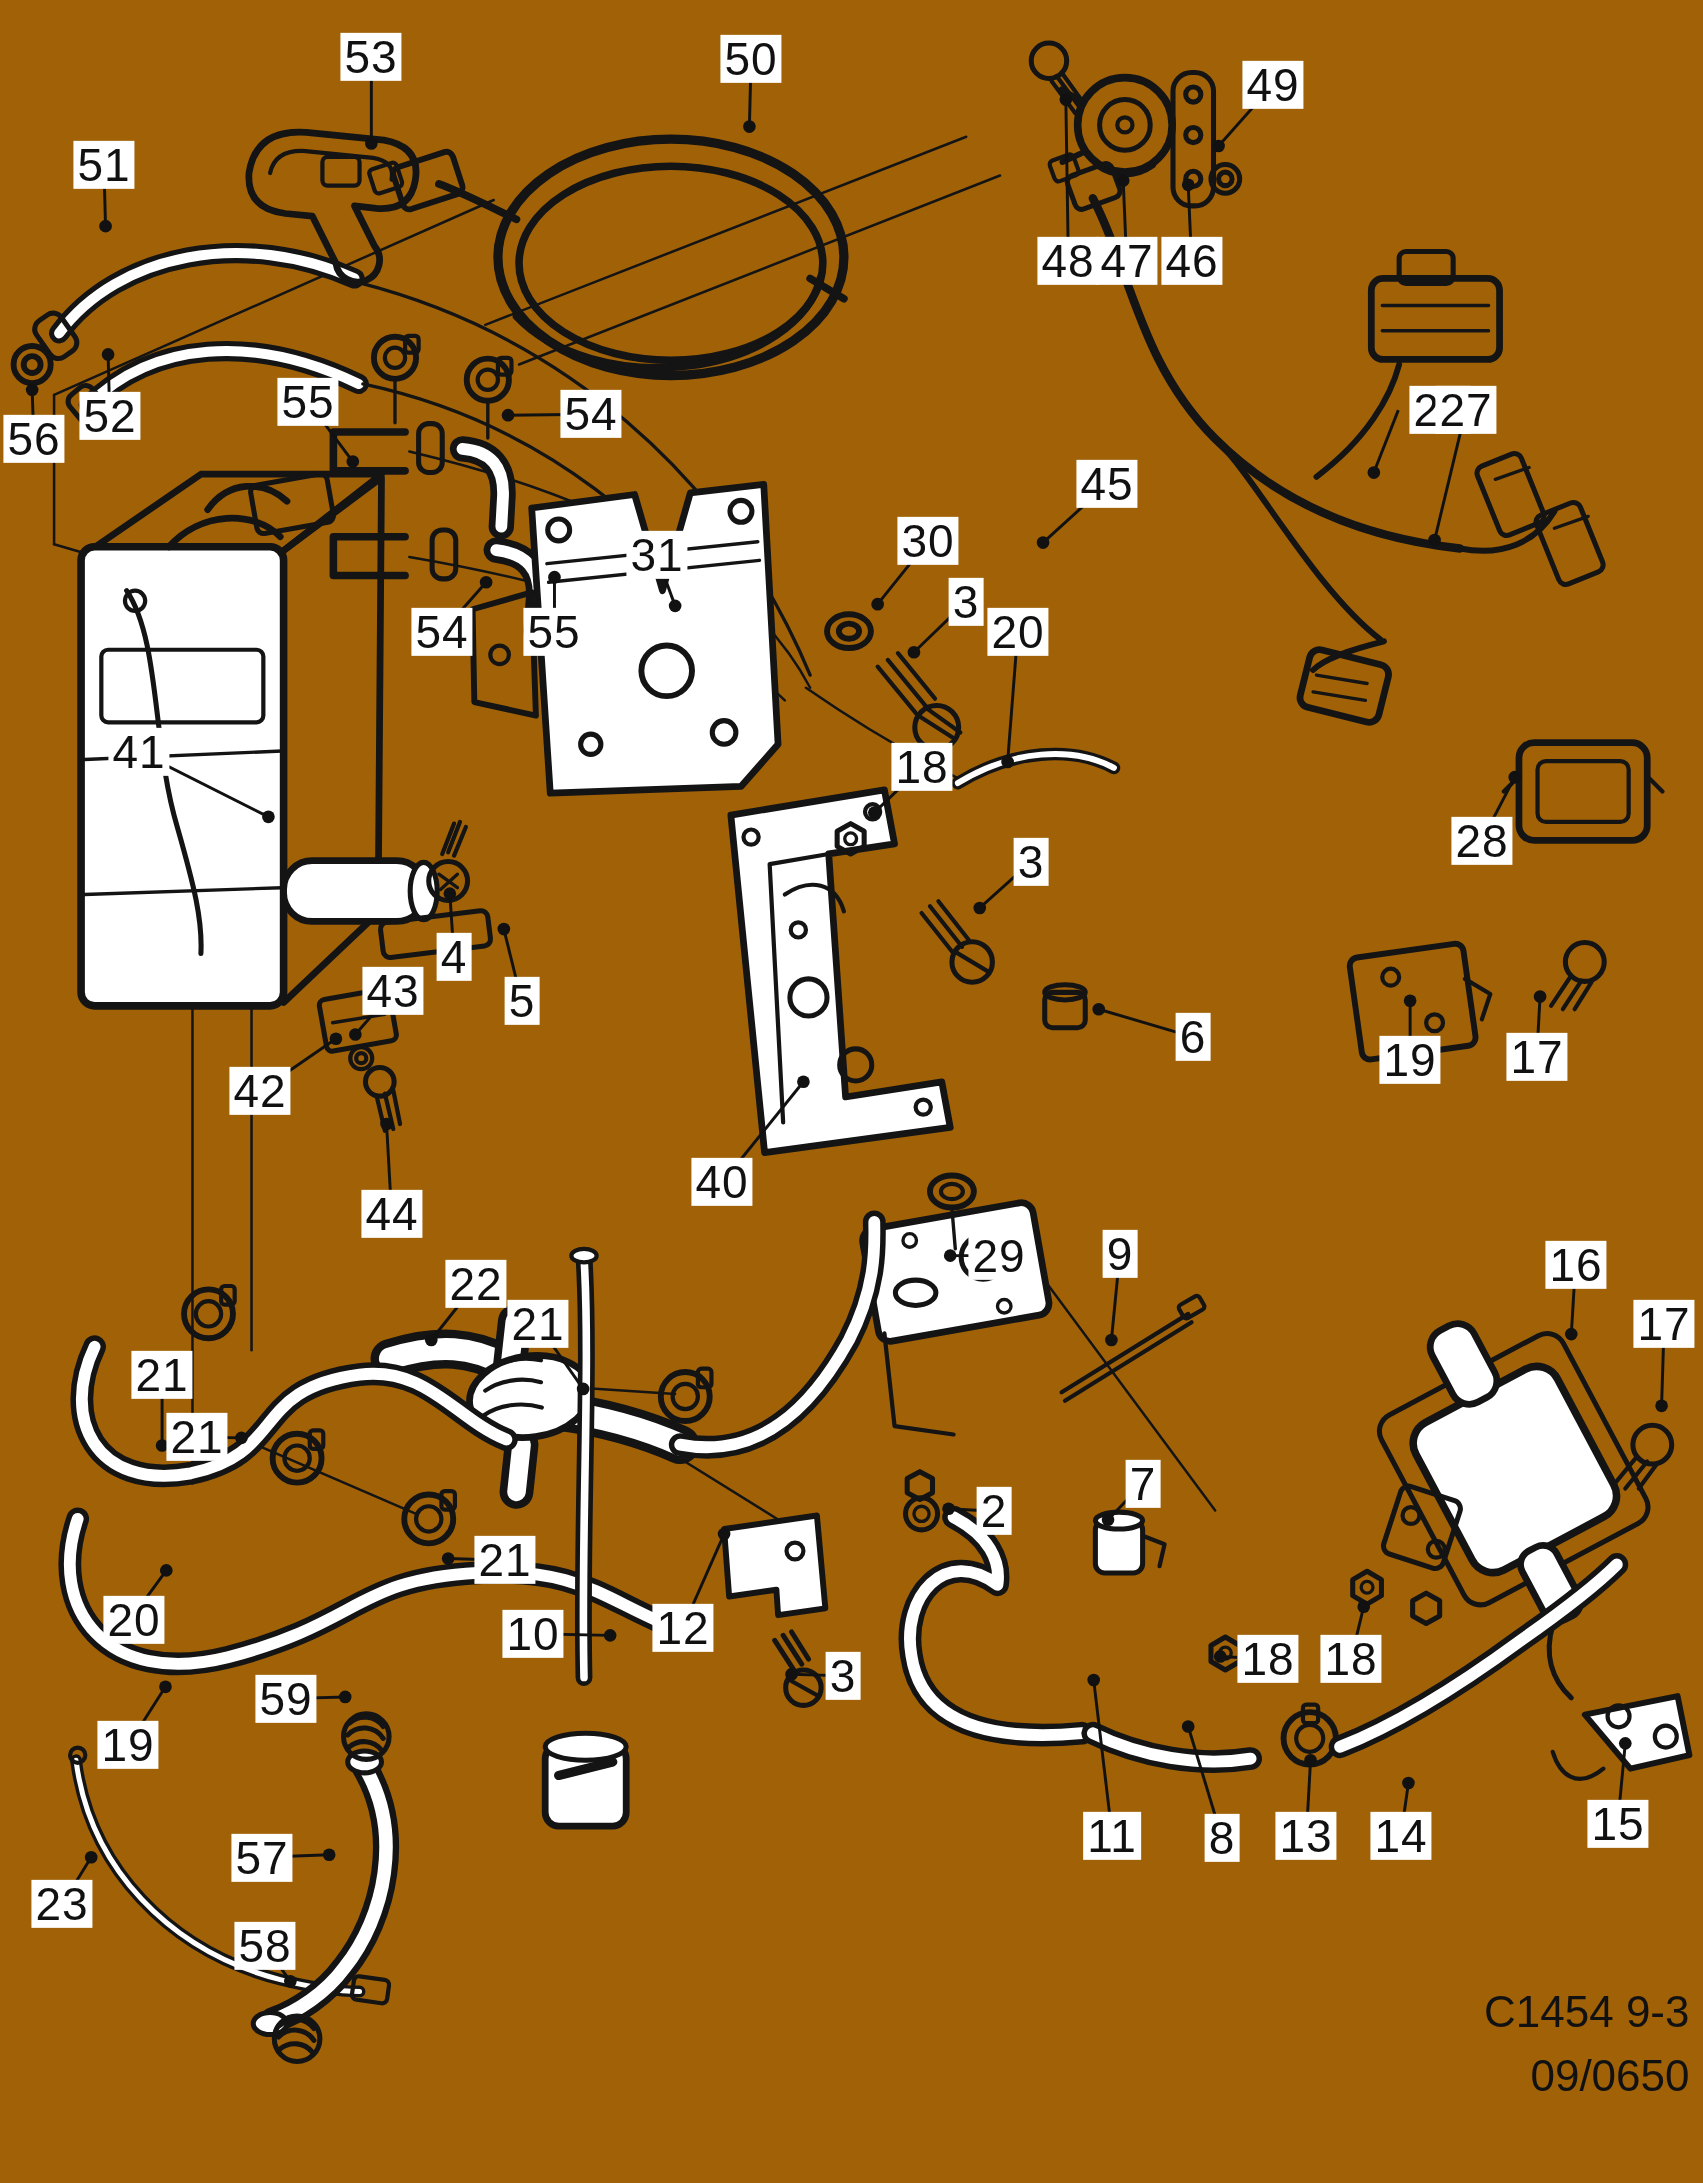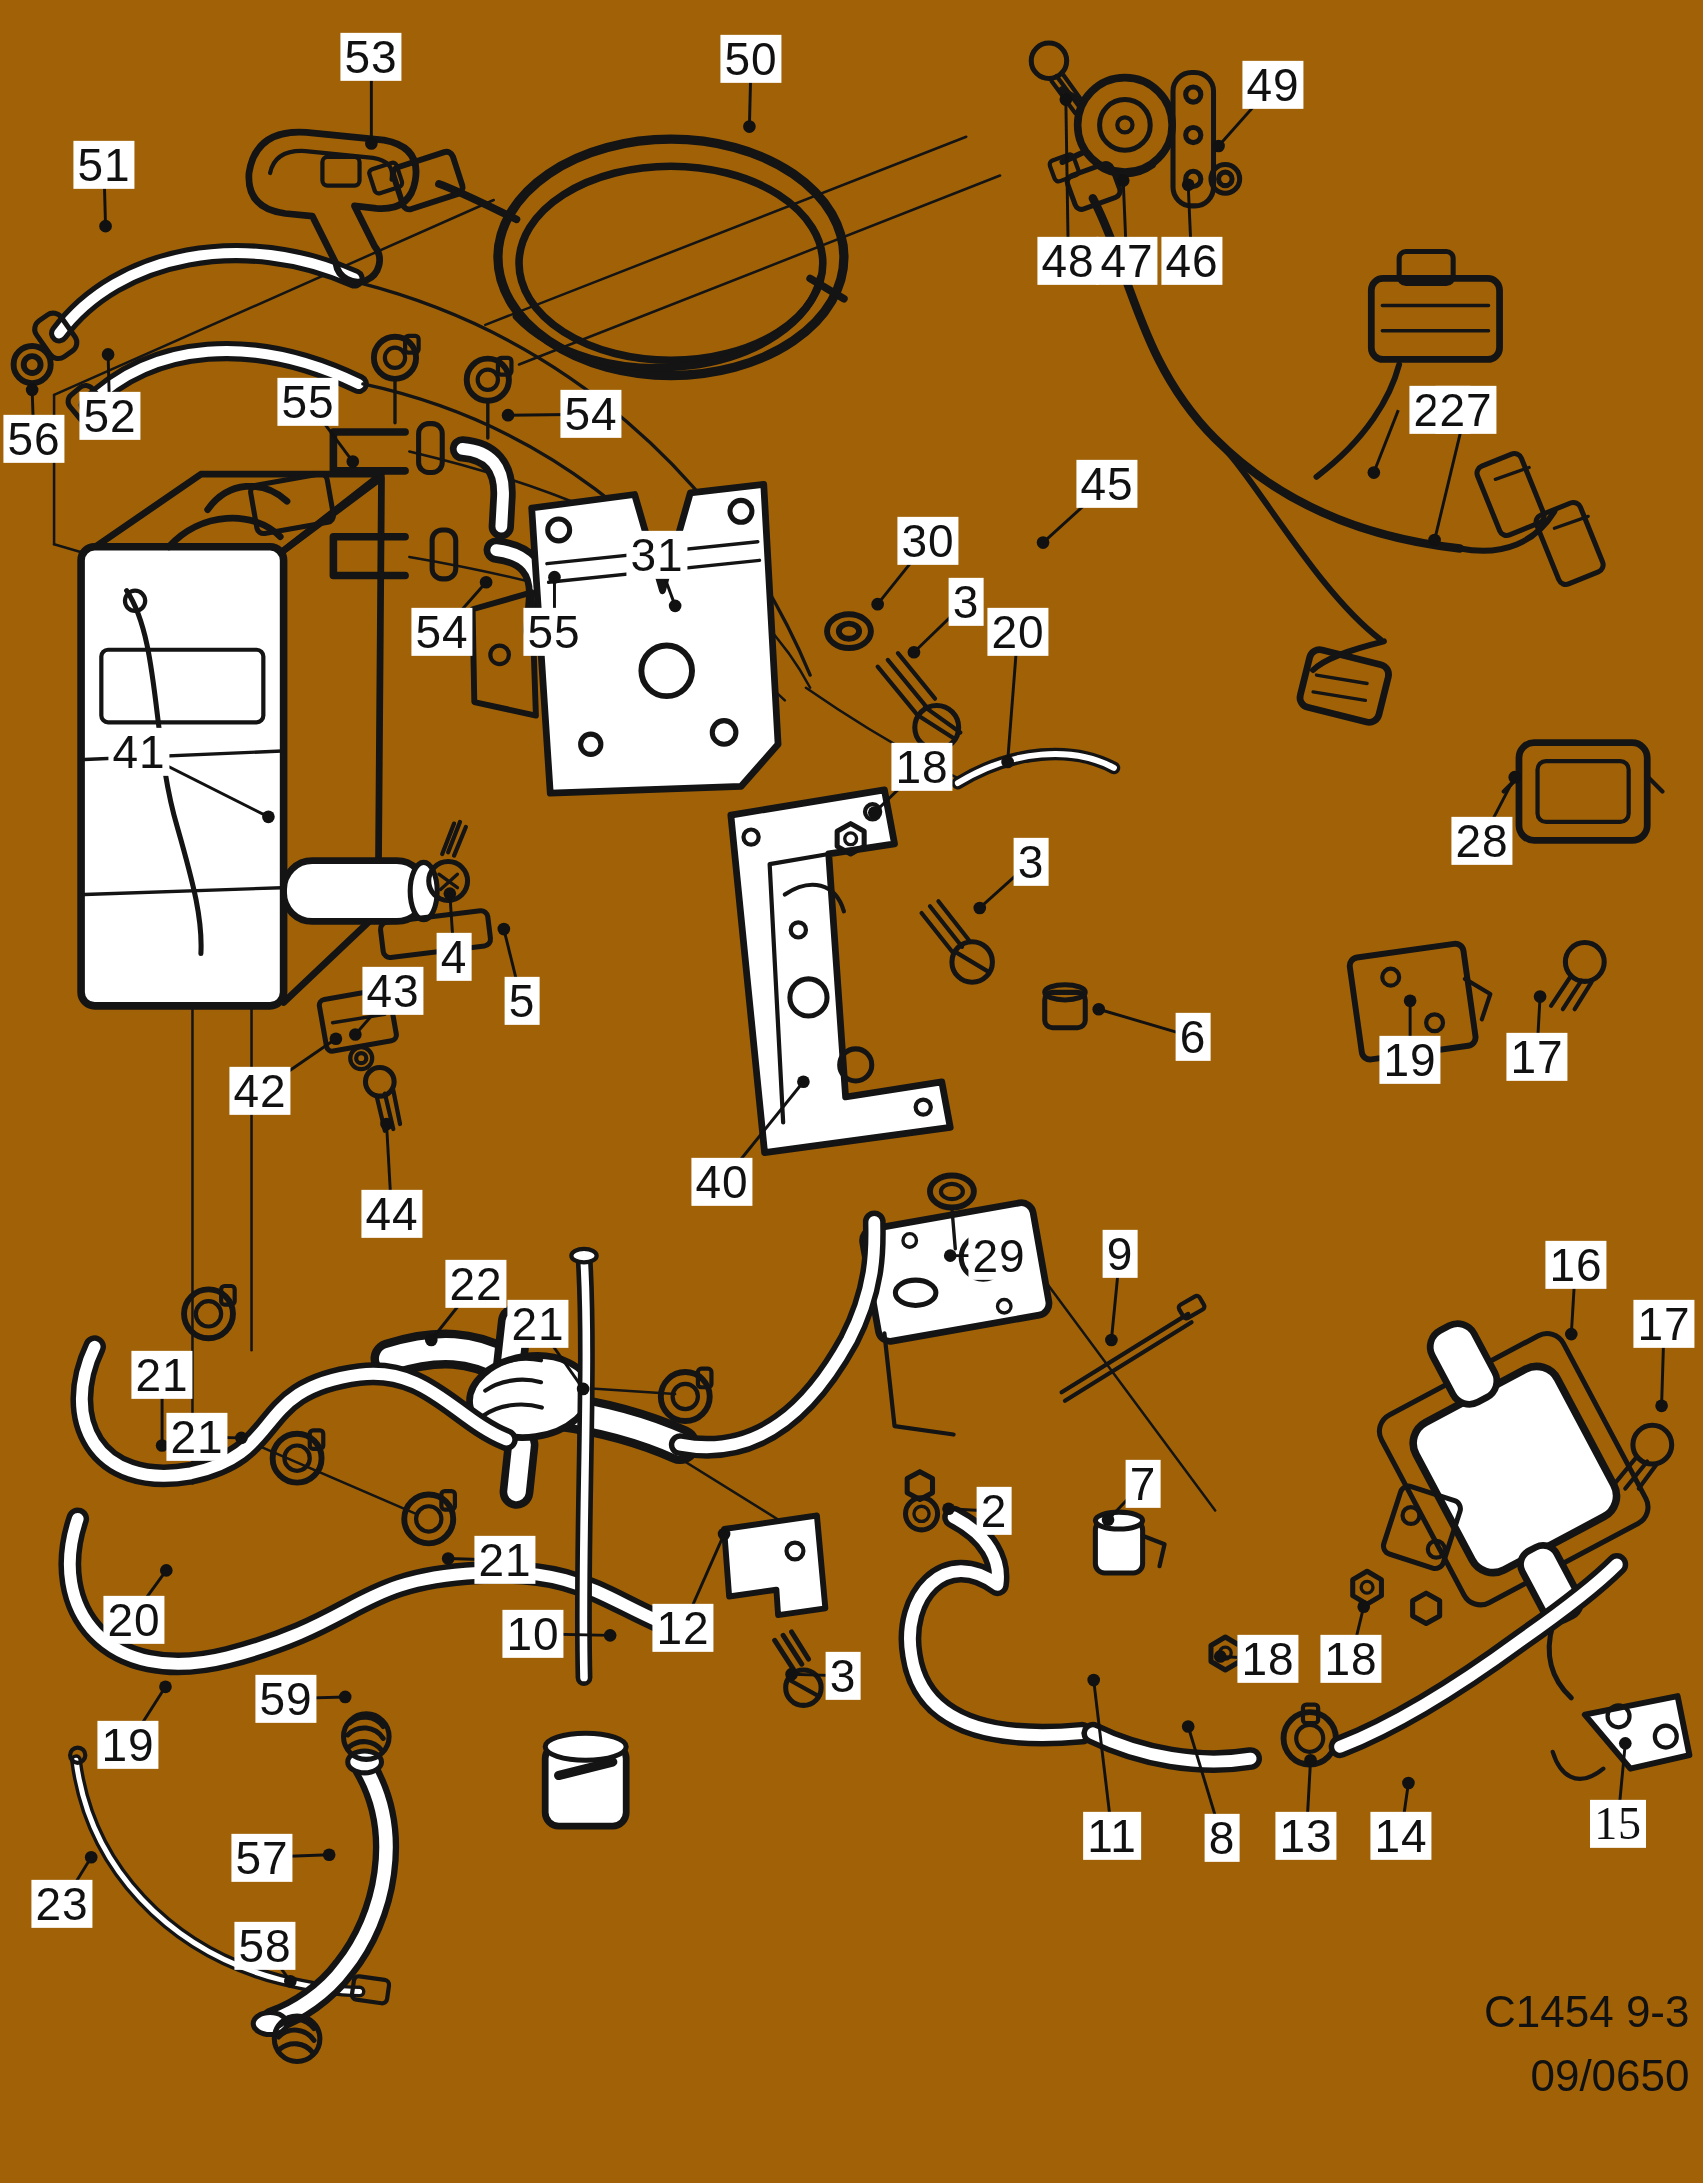--- a/index.html
+++ b/index.html
@@ -575,21 +575,21 @@
       <div class="callout" style="left: 994px; top: 1511px;">2</div>
       <div class="callout" style="left: 1143px; top: 1484px;">7</div>
       <div class="callout" style="left: 286px; top: 1699px;">59</div>
       <div class="callout" style="left: 262px; top: 1858px;">57</div>
       <div class="callout" style="left: 265px; top: 1946px;">58</div>
       <div class="callout" style="left: 62px; top: 1904px;">23</div>
       <div class="callout" style="left: 1112px; top: 1836px;">11</div>
       <div class="callout" style="left: 1222px; top: 1838px;">8</div>
       <div class="callout" style="left: 1306px; top: 1836px;">13</div>
       <div class="callout" style="left: 1401px; top: 1836px;">14</div>
-      <div class="callout" style="left: 1618px; top: 1824px; font-family: Liberation Serif, serif;">15</div>
+      <div class="callout" style="left: 1618px; top: 1824px;">15</div>
       <div class="callout" style="left: 1268px; top: 1659px;">18</div>
       <div class="callout" style="left: 1351px; top: 1659px;">18</div>
     </div>
 
   <div class="footer">
     <div>C1454 9-3</div>
     <div>09/0650</div>
   </div>
 </div>
 

